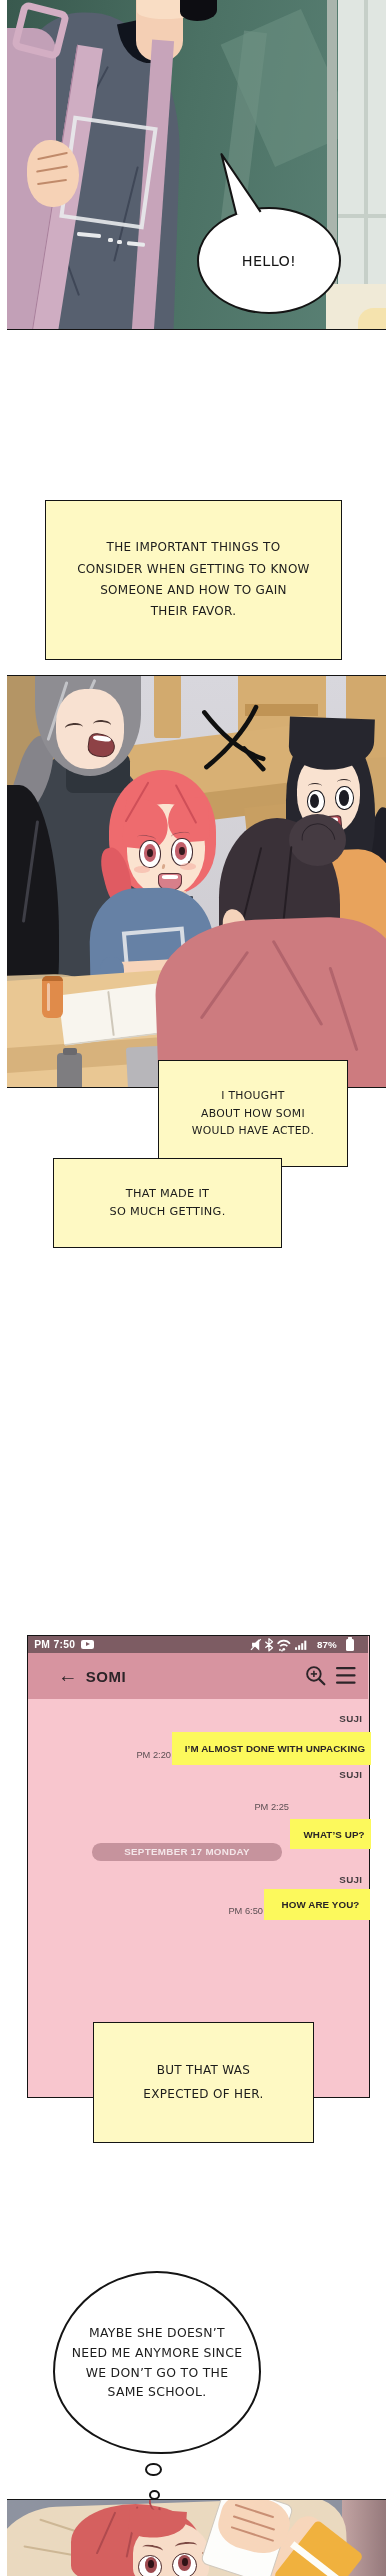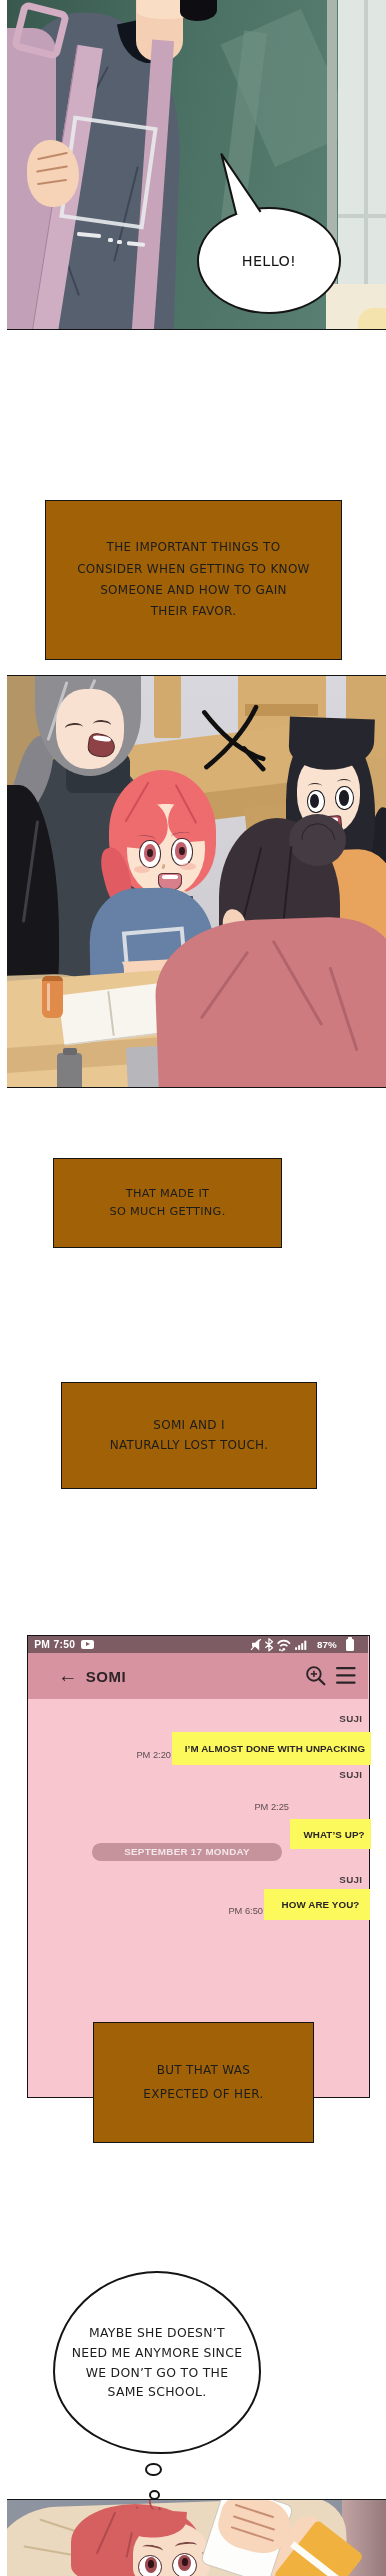--- a/index.html
+++ b/index.html
@@ -1,20 +1,20 @@
 <!DOCTYPE html>
 <html style="font-size:8.2px"><head>
 <meta charset="utf-8">
 <style>
   html,body{margin:0;padding:0;background:#ffffff;}
   #page{position:relative;width:386px;height:2576px;background:#fff;overflow:hidden;
         font-family:"DejaVu Sans",sans-serif;}
   .abs{position:absolute;}
   .panel{position:absolute;left:7px;width:386px;overflow:hidden;box-sizing:border-box;}
-  .nbox{position:absolute;background:#a16207;border:1.5px solid #141414;box-sizing:border-box;
+  .nbox{position:absolute;background:#fef9c3;border:1.5px solid #141414;box-sizing:border-box;
         display:flex;align-items:center;justify-content:center;text-align:center;
         white-space:pre-line;color:#1c1c1c;}
   .comic-txt{letter-spacing:0.3px;font-weight:500;}
   .ui{font-family:"Liberation Sans",sans-serif;}
   .bubble-label{position:absolute;font-family:"Liberation Sans",sans-serif;font-weight:700;
         color:#443c40;font-size:9.8px;letter-spacing:0.3px;}
   .msg-bubble{position:absolute;background:#fcf95c;display:flex;align-items:center;justify-content:center;
         font-family:"Liberation Sans",sans-serif;font-weight:700;color:#2a2527;font-size:9.8px;letter-spacing:0.1px;padding-left:7px;}
   .msg-time{position:absolute;font-family:"Liberation Sans",sans-serif;color:#5c4f53;font-size:9.3px;}
   .thin{position:absolute;border-radius:1.5px;}
@@ -169,27 +169,28 @@
     <div class="abs" style="left:294px;top:148px;width:33px;height:30px;border:1.5px solid #2a232a;border-radius:50%;border-color:#2a232a transparent transparent #2a232a;transform:rotate(40deg);"></div>
     <div class="thin" style="left:242px;top:170px;width:2.1px;height:93px;background:#251e24;transform:rotate(14deg);"></div>
     <div class="thin" style="left:278px;top:170px;width:2.1px;height:103px;background:#251e24;transform:rotate(6deg);"></div>
     <div class="abs" style="left:216px;top:233px;width:23px;height:33px;background:#f5d3bb;border-radius:50%;transform:rotate(-12deg);"></div>
     <div class="abs" style="left:149px;top:243px;width:242px;height:175px;background:#cd7b7f;border-radius:42% 28% 0 0;transform:rotate(-2deg);"></div>
     <div class="thin" style="left:216px;top:268px;width:2.6px;height:82px;background:#b2646c;transform:rotate(35deg);"></div>
     <div class="thin" style="left:289px;top:258px;width:2.6px;height:98px;background:#b2646c;transform:rotate(-30deg);"></div>
     <div class="thin" style="left:335px;top:289px;width:2.6px;height:88px;background:#b2646c;transform:rotate(-18deg);"></div>
   </section>
 
+  <div class="nbox comic-txt" style="left:158px;top:1060px;width:190px;height:107px;font-size:10.8px;line-height:1.62;z-index:3;">
+    <span>I THOUGHT
+ABOUT HOW SOMI
+WOULD HAVE ACTED.</span>
+  </div>
   <div class="nbox comic-txt" style="left:53px;top:1158px;width:229px;height:90px;font-size:11.3px;line-height:1.62;z-index:4;">
     <span>THAT MADE IT
 SO MUCH GETTING.</span>
-  </div>
-  <div class="nbox comic-txt" style="left:61px;top:1382px;width:256px;height:107px;font-size:12px;line-height:1.6;">
-    <span>SOMI AND I
-NATURALLY LOST TOUCH.</span>
   </div>
 
   <div class="abs ui" style="left:27px;top:1635px;width:343px;height:463px;border:1.5px solid #141414;box-sizing:border-box;background:#f8c6ce;z-index:2;">
 
     <div class="abs" style="left:0;top:0;width:340px;height:17px;background:#7d5c63;display:flex;align-items:center;">
       <span style="color:#fff;font-weight:700;font-size:10.3px;margin-left:6.2px;letter-spacing:0.3px;">PM 7:50</span>
       <span class="abs" style="left:53px;top:3.6px;width:13px;height:9.8px;background:#fff;border-radius:2.1px;"></span>
       <span class="abs" style="left:58px;top:5.7px;width:0;height:0;border-left:4.6px solid #7d5c63;border-top:2.6px solid transparent;border-bottom:2.6px solid transparent;"></span>
       <svg class="abs" style="left:222px;top:1px;" width="64" height="15.5" viewBox="0 0 125 30">
         <g>

